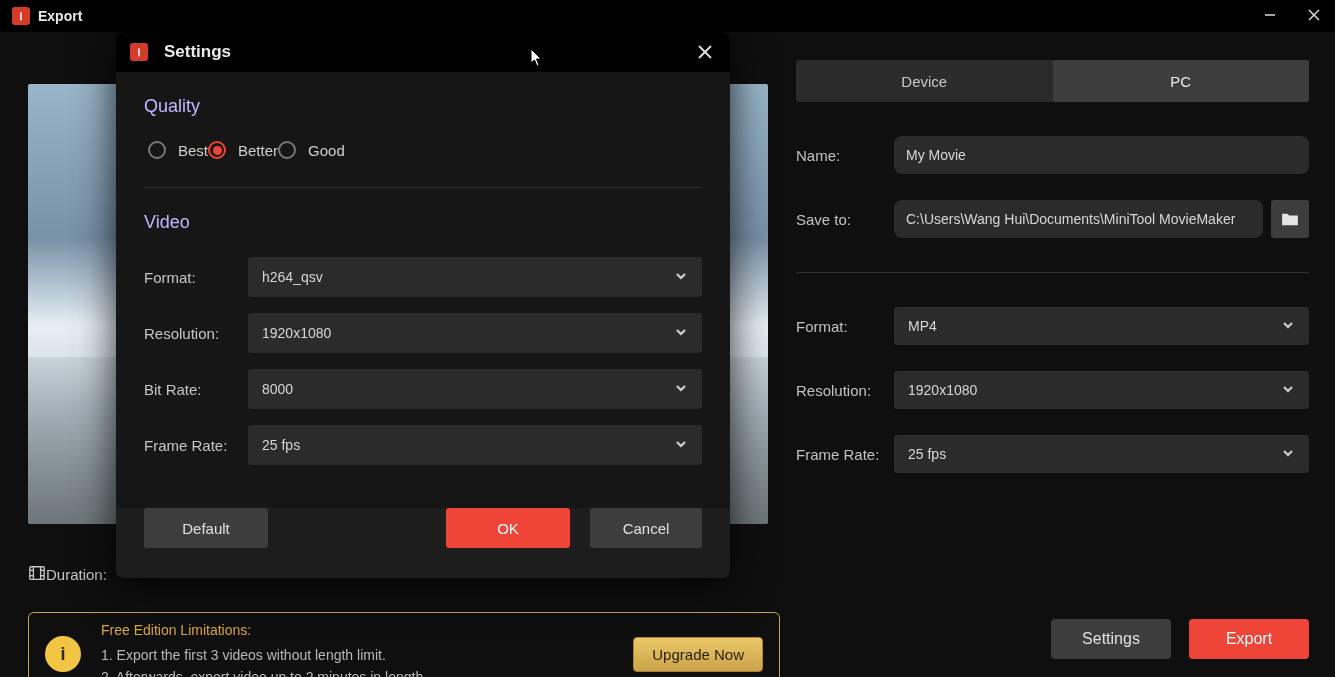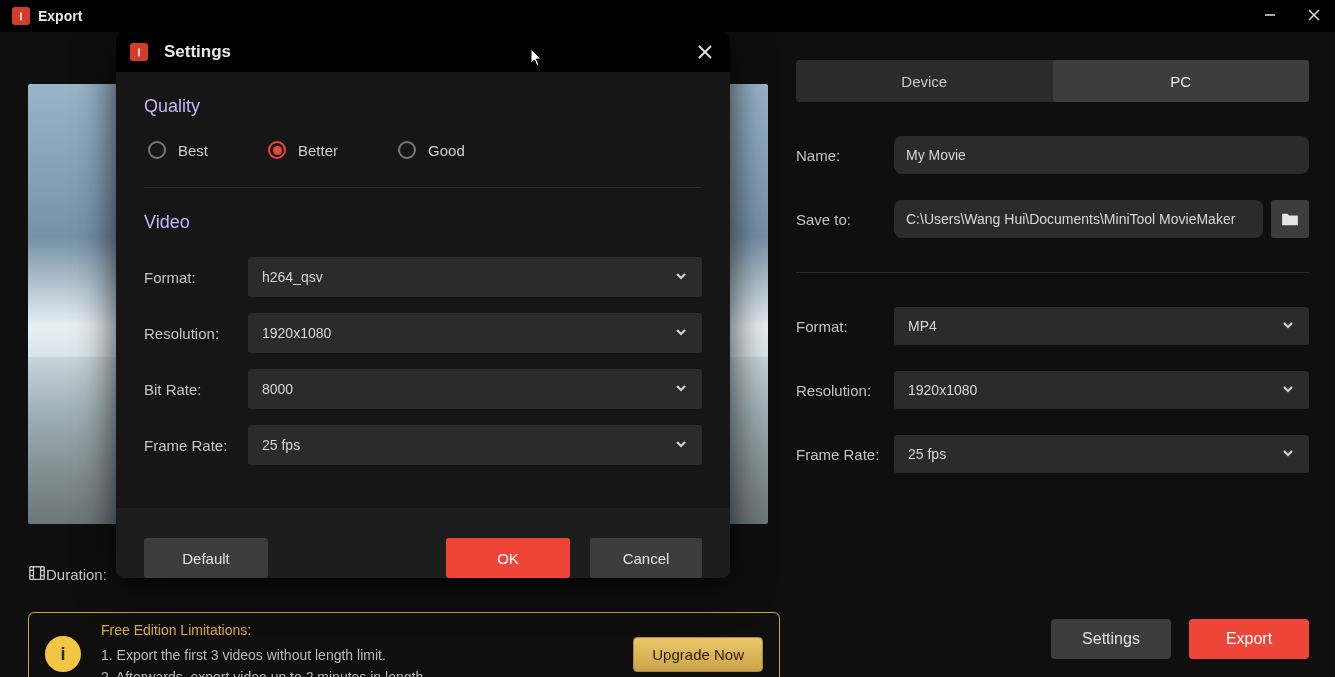--- a/index.html
+++ b/index.html
@@ -118,21 +118,21 @@
   display:flex; align-items:center; padding:0 14px; position:relative;
 }
 .modal-title { color:#eaeaea; font-size:17px; font-weight:600; margin-left:8px; }
 .modal-close {
   position:absolute; right:10px; top:6px; width:30px; height:28px;
   display:flex; align-items:center; justify-content:center; cursor:pointer;
 }
 .modal-close svg { width:16px; height:16px; stroke:#ddd; stroke-width:2; fill:none; }
 .modal-body { padding: 24px 28px 0 28px; }
 .section-title { color:#c4b5fd; font-size:18px; margin-bottom:24px; font-weight:500; }
-.radio-row { display:flex; gap:60px; padding-left:4px; margin-bottom:28px; }
+.radio-row { display:flex; padding-left:4px; margin-bottom:28px; }
 .radio {
   display:flex; align-items:center; gap:12px; cursor:pointer; font-size:15px; color:#cfcfcf;
 }
 .radio-circle {
   width:18px; height:18px; border-radius:50%; border:2px solid #777;
   display:flex; align-items:center; justify-content:center;
 }
 .radio.selected .radio-circle { border-color:#ef4539; }
 .radio.selected .radio-dot { width:9px; height:9px; border-radius:50%; background:#ef4539; }
 .modal-divider { height:1px; background:#2e2e2e; margin: 6px 0 24px 0; }
@@ -140,21 +140,21 @@
 .mrow { display:flex; align-items:center; }
 .mlabel { flex:0 0 104px; color:#c6c6c6; font-size:15px; }
 .mselect {
   flex:1; height:40px; background:#2b2b2b; border-radius:3px;
   display:flex; align-items:center; justify-content:space-between;
   padding:0 14px; color:#d7d7d7; font-size:14px; cursor:pointer;
 }
 .modal-footer {
   position:absolute; left:0; right:0; bottom:0; height:70px;
   background:#1d1d1d; border-radius:0 0 8px 8px;
-  display:flex; align-items:flex-end; padding:0 28px; gap:20px;
+  display:flex; align-items:flex-start; padding:0 28px; gap:20px;
 }
 .modal-footer .spacer { flex:1; }
 .mbtn { height:40px; min-width:124px; border-radius:3px; display:flex; align-items:center; justify-content:center; font-size:15px; cursor:pointer; }
 
 .cursor {
   position:absolute; top:48px; left:530px; z-index:60; pointer-events:none;
 }
 .cursor svg { width:14px; height:20px; fill:#fff; stroke:#000; stroke-width:1; }
 </style>
 </head>

